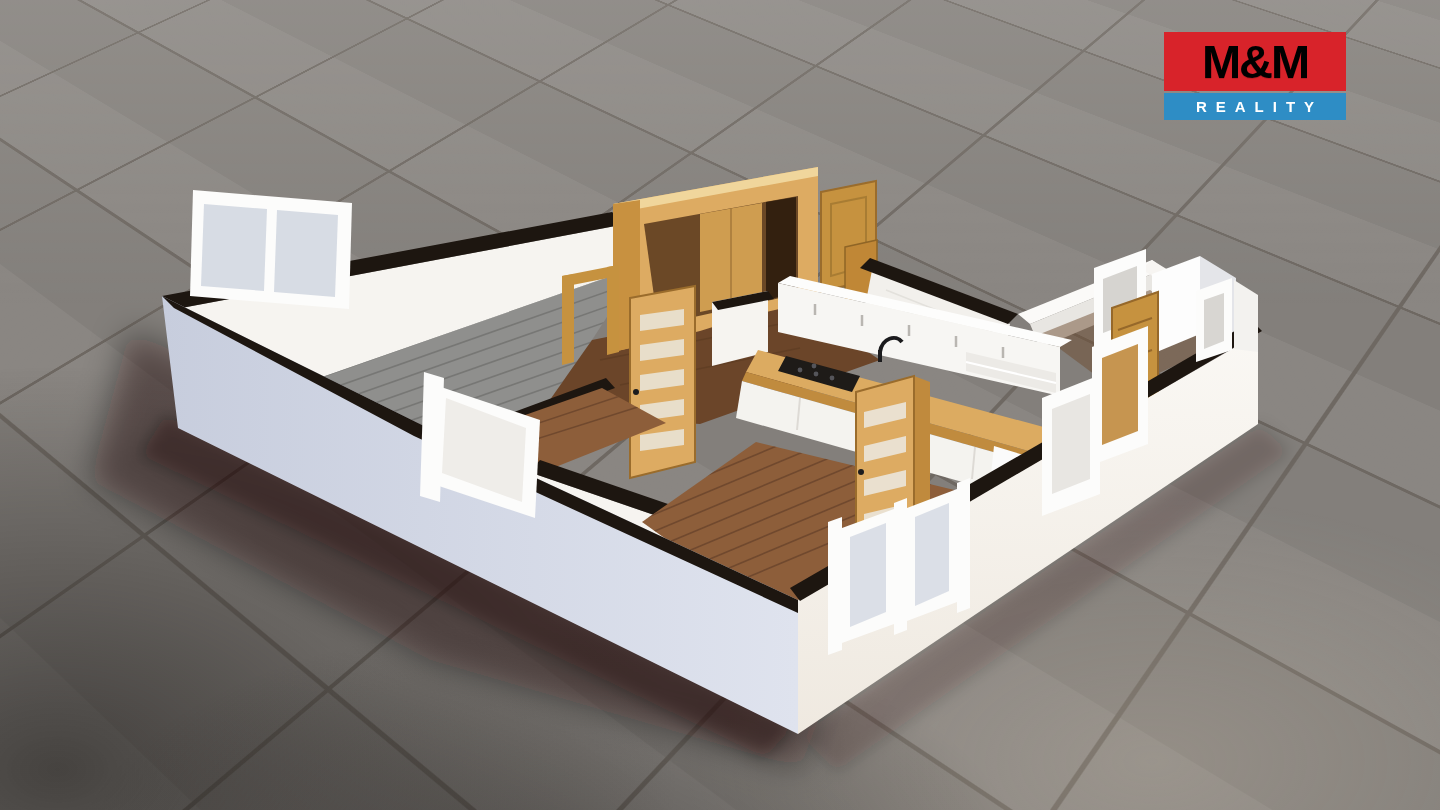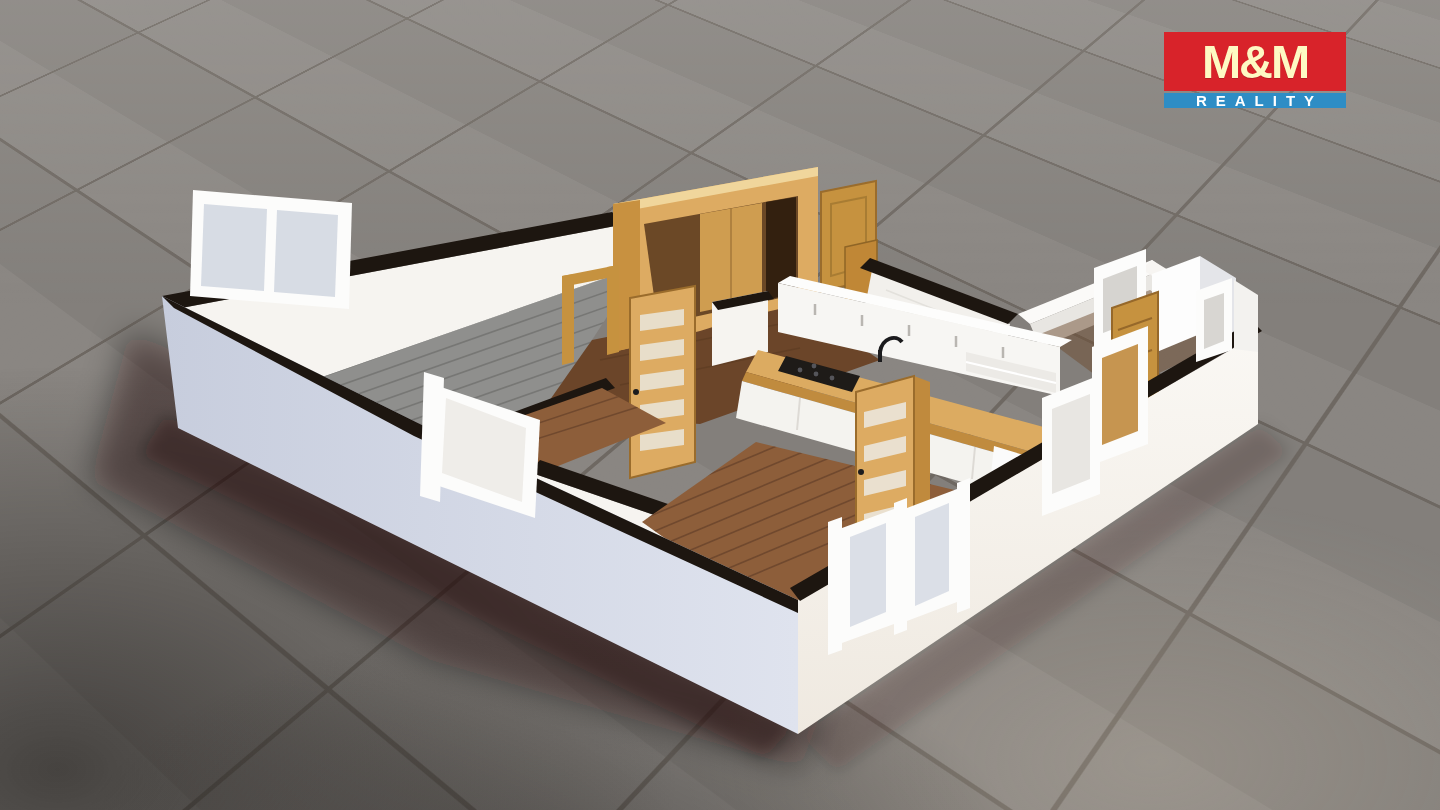--- a/index.html
+++ b/index.html
@@ -37,21 +37,21 @@
   .f-glass{fill:var(--glass,#d7dce4);}
   .f-cook{fill:var(--cooktop,#1e1b18);}
   .s-gray{stroke:var(--floor-gray-line,#6f6f6d);}
   .s-brown{stroke:var(--floor-brown-line,#64402a);}
 
   
   .logo{position:absolute;left:1164px;top:32px;width:182px;display:flex;flex-direction:column;}
   .logo-top{height:59px;display:flex;align-items:center;justify-content:center;
     font-weight:bold;font-size:47px;letter-spacing:-2px;color:#fff;
     text-shadow:0 1px 0 rgba(0,0,0,.15);}
-  .logo-bottom{margin-top:2px;height:15px;display:flex;align-items:center;justify-content:center;
+  .logo-bottom{margin-top:2px;height:27px;display:flex;align-items:center;justify-content:center;
     font-weight:bold;font-size:15px;letter-spacing:9px;text-indent:9px;color:#fff;}
 </style>
 </head>
 <body>
 
 <div class="stage">
 
   <div class="floor-viewport">
     <div class="floor-plane"></div>
   </div>
@@ -299,17 +299,17 @@
       <path d="M1102,358 L1138,344 L1138,431 L1102,445 Z" fill="#c08a3d" opacity=".9"></path>
     </g>
     <g>
       <path class="f-white" d="M1196,291 L1232,278 L1232,350 L1196,362 Z"></path>
       <path d="M1204,300 L1224,293 L1224,341 L1204,349 Z" fill="#d8d6d2"></path>
       <path d="M1234,280 L1258,295 L1258,352 L1234,349 Z" fill="#f3f2ef"></path>
     </g>
   </svg>
 
   <div class="logo">
-    <div class="logo-top" title="M&amp;M" style="background: rgb(216, 35, 42); color: #fef9c3;">M&amp;M</div>
+    <div class="logo-top" title="M&amp;M" style="background: rgb(216, 35, 42); color: #000000;">M&amp;M</div>
     <div class="logo-bottom" style="background: rgb(46, 141, 197); color: rgb(255, 255, 255);">REALITY</div>
   </div>
 
 </div>
 
 </body></html>

